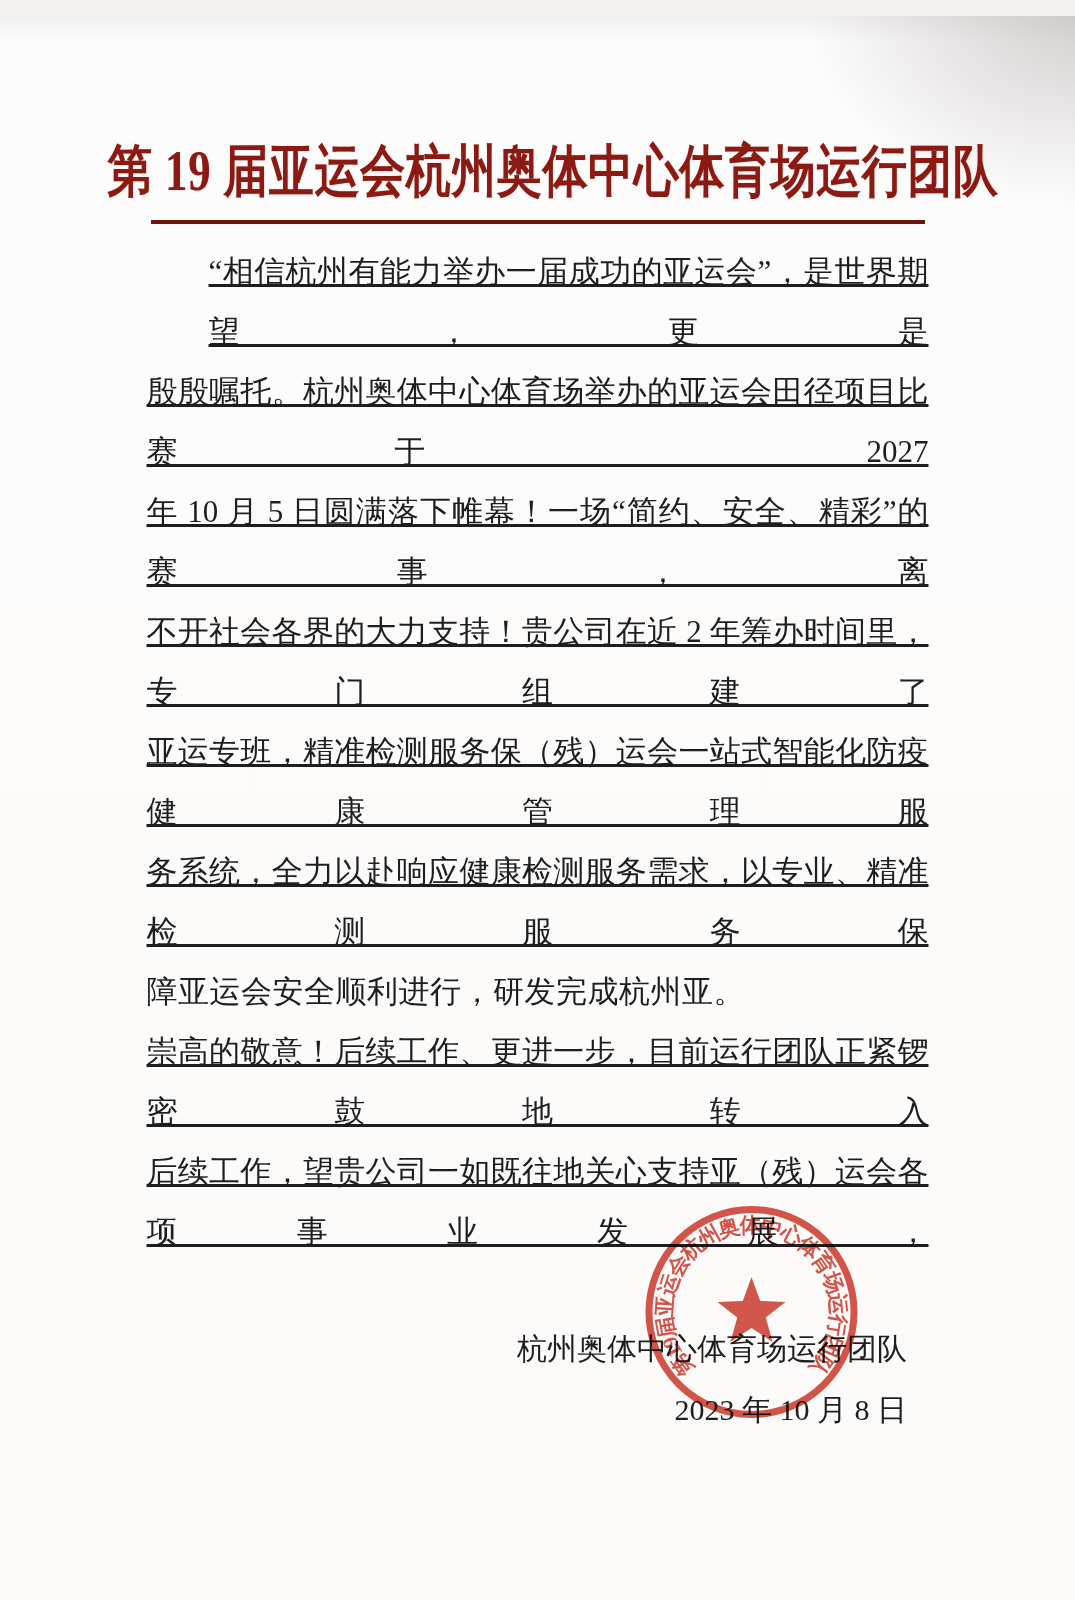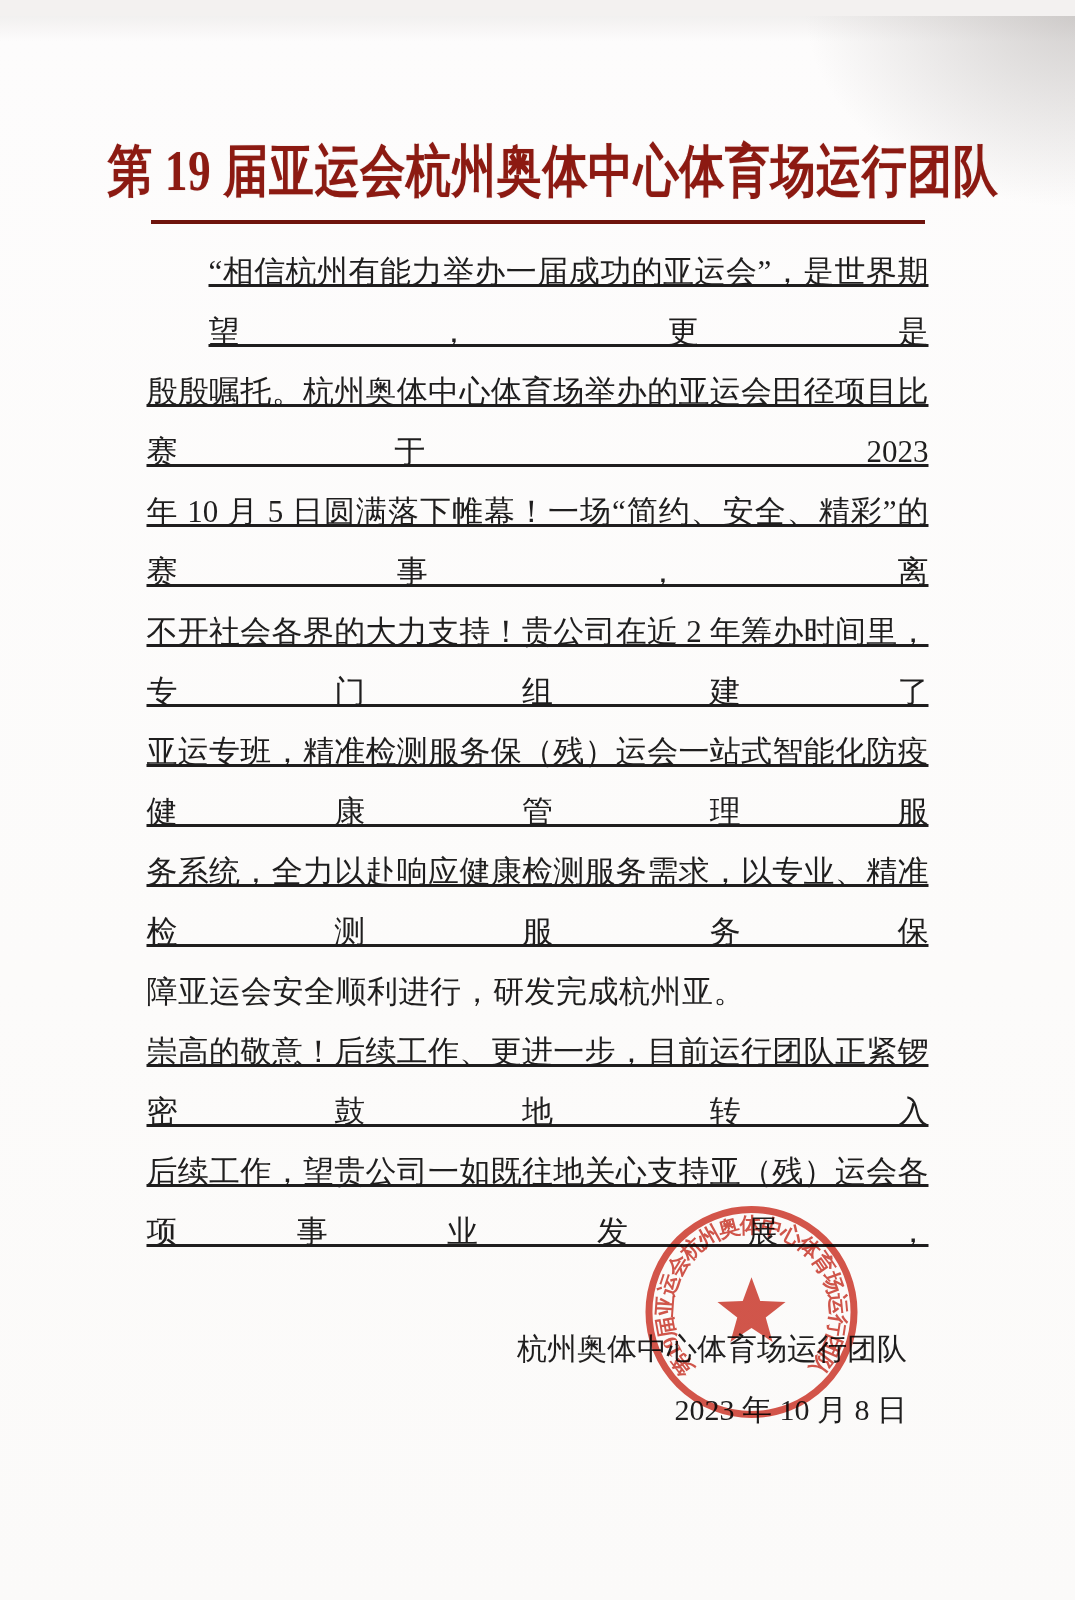--- a/index.html
+++ b/index.html
@@ -114,21 +114,21 @@
   <div class="shade-tr"></div>
 
   <div class="letterhead">第 19 届亚运会杭州奥体中心体育场运行团队</div>
 
   <div class="letterhead-rule"></div>
 
 
   <div class="letter-body">
 
   <div class="line full indent">“相信杭州有能力举办一届成功的亚运会”，是世界期望，更是</div>
-      <div class="line full">殷殷嘱托。杭州奥体中心体育场举办的亚运会田径项目比赛于 2023</div>
+      <div class="line full">殷殷嘱托。杭州奥体中心体育场举办的亚运会田径项目比赛于 2027</div>
       <div class="line full">年 10 月 5 日圆满落下帷幕！一场“简约、安全、精彩”的赛事，离</div>
       <div class="line full">不开社会各界的大力支持！贵公司在近 2 年筹办时间里，专门组建了</div>
       <div class="line full">亚运专班，精准检测服务保（残）运会一站式智能化防疫健康管理服</div>
       <div class="line full">务系统，全力以赴响应健康检测服务需求，以专业、精准检测服务保</div>
       <div class="line">障亚运会安全顺利进行，研发完成杭州亚。</div>
       <div class="line full">崇高的敬意！后续工作、更进一步，目前运行团队正紧锣密鼓地转入</div>
       <div class="line full">后续工作，望贵公司一如既往地关心支持亚（残）运会各项事业发展，</div>
     </div>
 
   <div class="sig-block">

